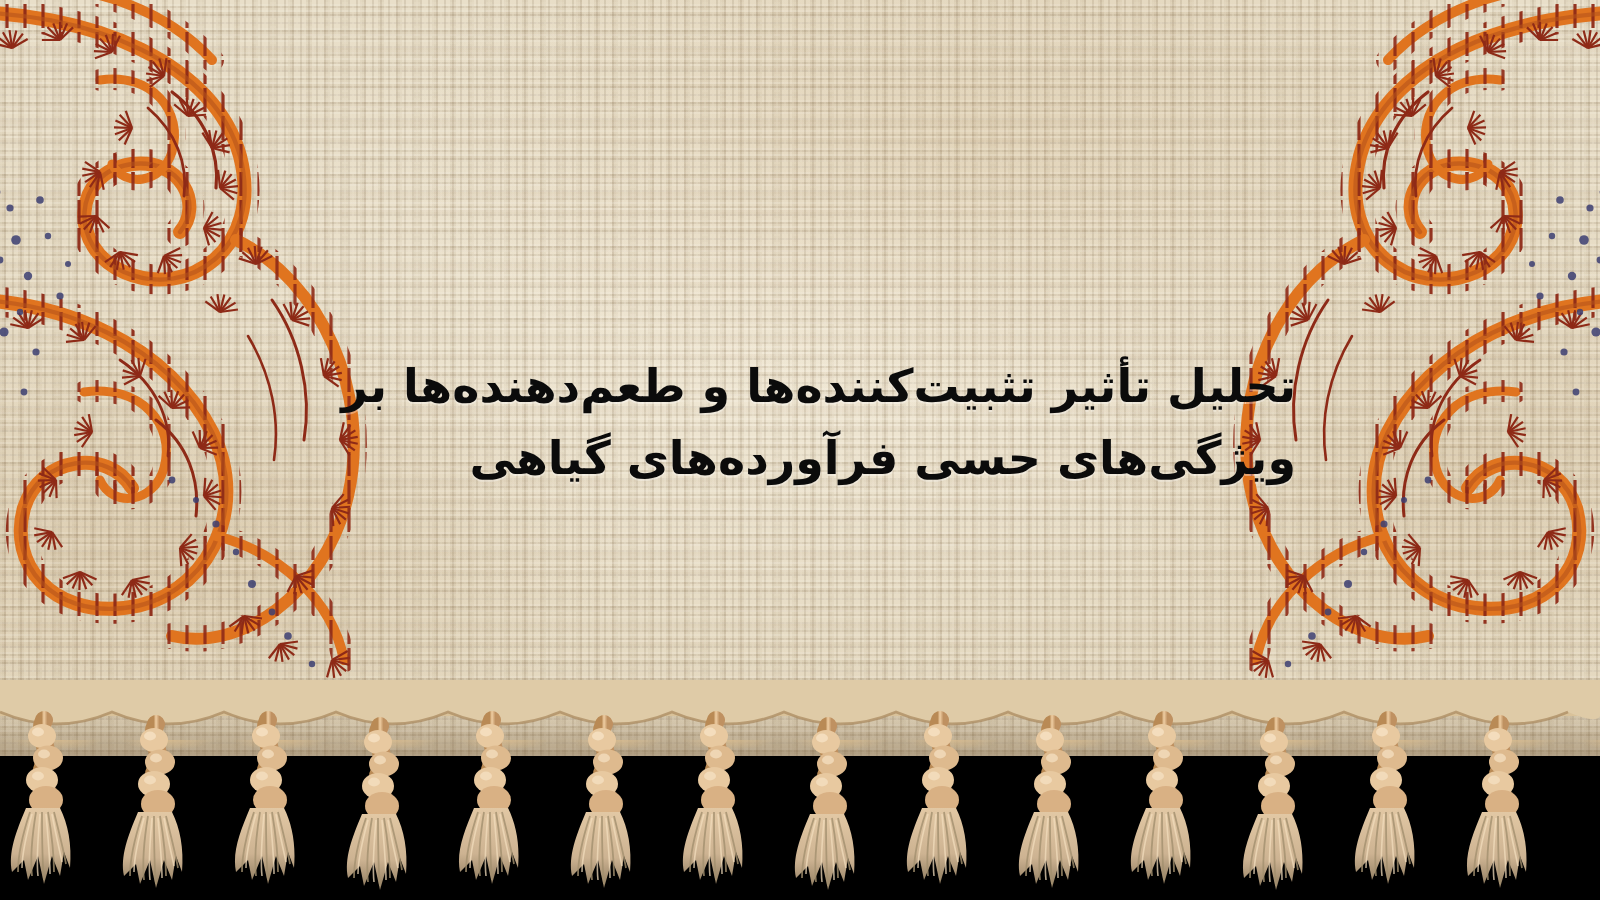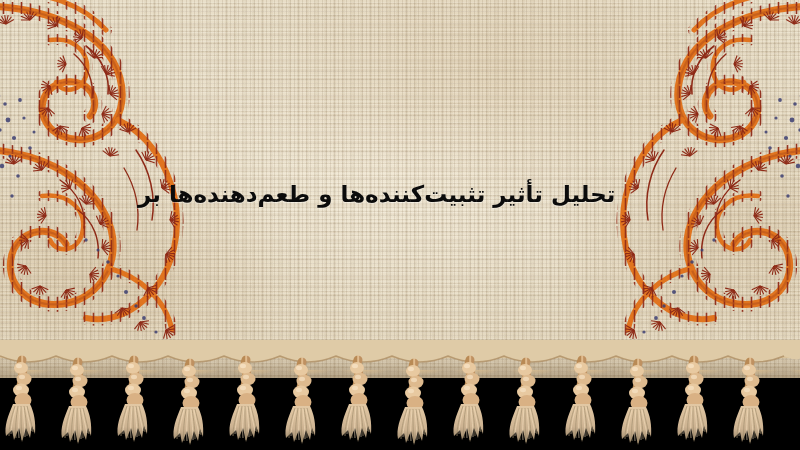--- a/index.html
+++ b/index.html
@@ -49,22 +49,22 @@
   }
 
   
   .orn{position:absolute;top:0;width:250px;height:350px;}
   .orn svg{width:100%;height:100%;display:block;}
   .orn-left{left:-10px;}
   .orn-right{right:-10px;transform:scaleX(-1);}
 
   
   .title-wrap{
-    position:absolute;left:138px;top:176px;width:500px;
-    text-align:left;direction:rtl;
+    position:absolute;left:148px;top:176px;width:500px;
+    text-align:right;direction:rtl;
     z-index:6;
   }
   .title-line{
     font-family:"DejaVu Sans","Liberation Sans",sans-serif;
     font-weight:700;color:#0b0b0b;
     font-size:23px;line-height:36px;
     letter-spacing:0px;
     text-shadow:0 1px 0 rgba(255,255,255,.35);
     white-space:nowrap;
   }
@@ -312,20 +312,21 @@
         <circle cx="154" cy="318" r="1.9"></circle>
           <circle cx="166" cy="332" r="1.6"></circle>
         <circle cx="108" cy="250" r="1.5"></circle>
           <circle cx="96" cy="240" r="1.7"></circle>
       </g>
     </svg>
   </div>
 
   <div class="title-wrap">
     <div class="title-line">تحلیل تأثیر تثبیت‌کننده‌ها و طعم‌دهنده‌ها بر</div>
+    <div class="title-line">ویژگی‌های حسی فرآورده‌های گیاهی</div>
   </div>
 
   <div class="fringe">
     <svg viewBox="0 0 800 110" xmlns="http://www.w3.org/2000/svg">
       <defs>
         <linearGradient id="cordg" x1="0" y1="0" x2="1" y2="0">
           <stop offset="0%" stop-color="#b98a55"></stop>
           <stop offset="40%" stop-color="#f0cfa4"></stop>
           <stop offset="100%" stop-color="#bf9161"></stop>
         </linearGradient>

